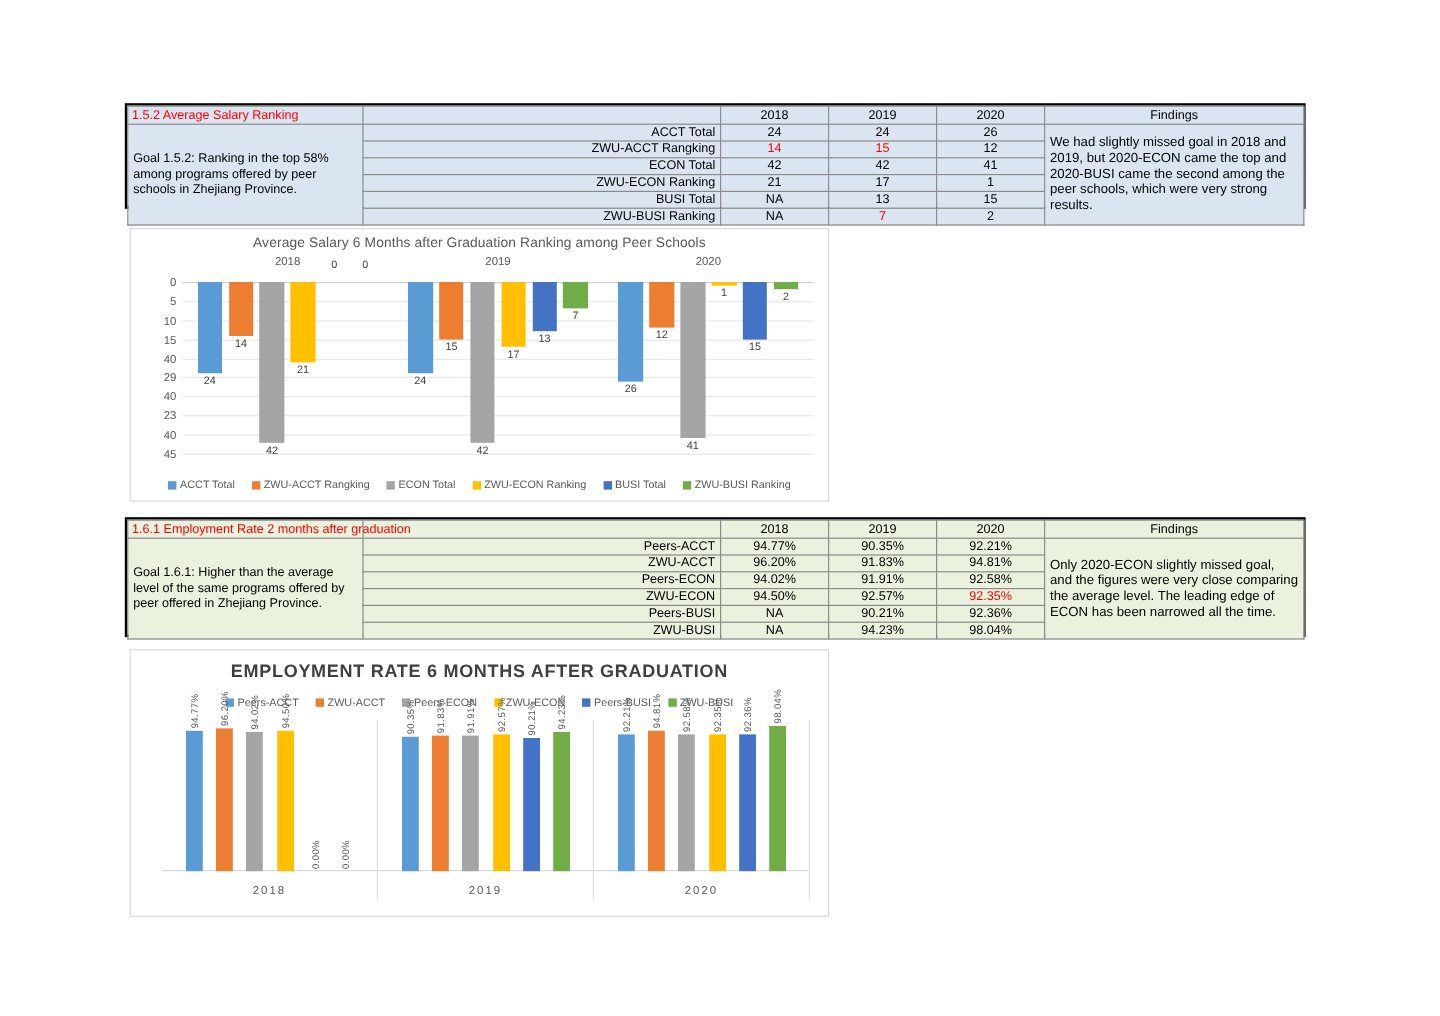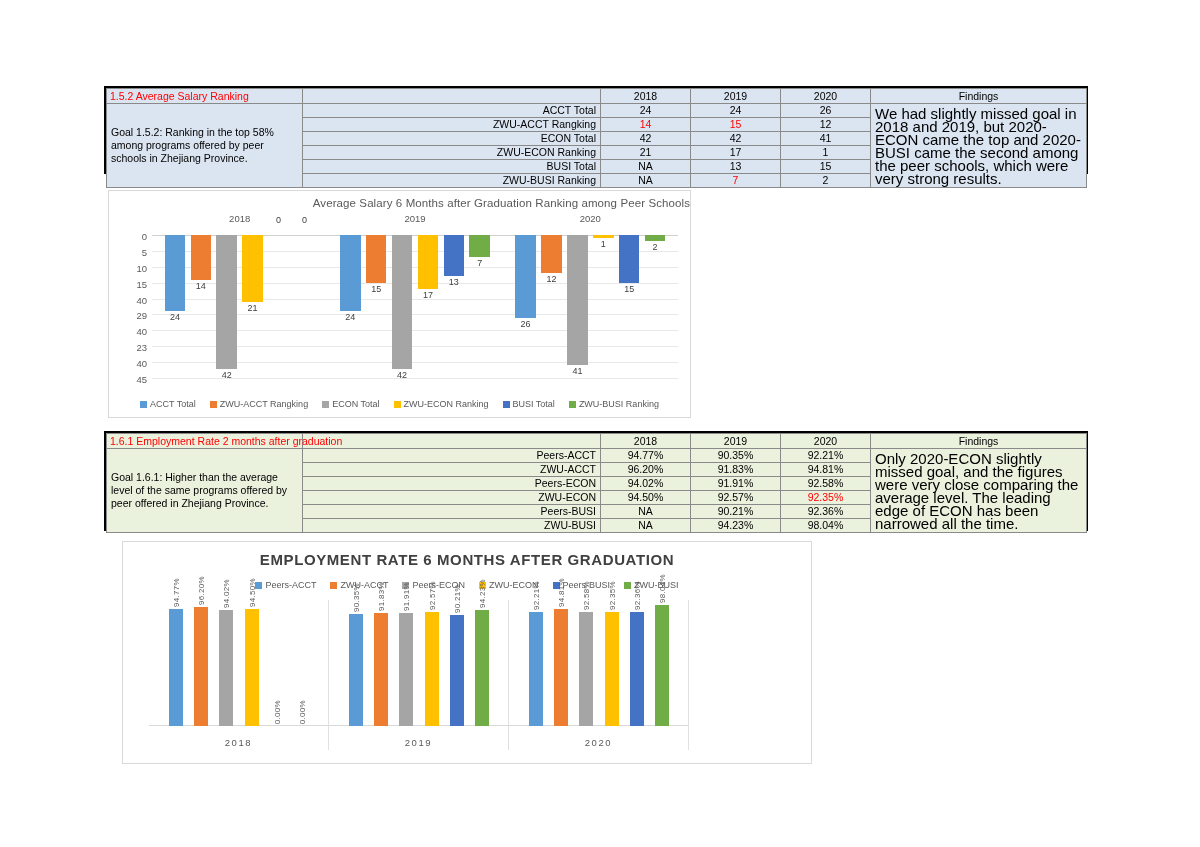--- a/index.html
+++ b/index.html
@@ -56,32 +56,32 @@
   .yr-head { text-align: center; font-weight: bold; }
   .num { text-align: center; }
   .num.red { color: #ff0000; }
   .findings-head { text-align: center; font-weight: bold; }
   .findings-body {
     text-align: left;
     vertical-align: middle;
     white-space: normal !important;
     line-height: 13.5px;
     padding: 2px 4px !important;
-    font-size: 15px;
+    font-size: 11px;
   }
   .blank { }
 
   
   .chart-box {
     position: absolute;
     background: #ffffff;
     border: 1px solid #d9d9d9;
   }
   .chart-title {
-    text-align: right;
+    text-align: center;
     color: #595959;
     font-size: 11.5px;
     letter-spacing: .1px;
   }
 
   
   #chart1 { left: 108px; top: 190px; width: 583px; height: 228px; }
   #chart1 .c1-title { position:absolute; left:0; top:6px; width:100%; }
   #chart1 .plot {
     position: absolute;
@@ -115,21 +115,21 @@
   .legend {
     position: absolute;
     display: flex; justify-content: center; align-items: center;
     gap: 14px; width: 100%;
     font-size: 9px; color: #595959;
   }
   .legend .li { display: flex; align-items: center; gap: 3px; white-space: nowrap; }
   .legend .sw { width: 7px; height: 7px; display: inline-block; }
 
   
-  #chart2 { left: 122px; top: 541px; width: 690px; height: 223px; }
+  #chart2 { left: 108px; top: 541px; width: 583px; height: 223px; }
   #chart2 .c2-title {
     position: absolute; left: 0; top: 9px; width: 100%;
     font-size: 15px; font-weight: bold; color: #404040;
     letter-spacing: .6px; text-align: center;
   }
   #chart2 .legend { top: 38px; }
   #chart2 .plotwrap {
     position: absolute; left: 26px; top: 58px; width: 540px; height: 150px;
   }
   #chart2 .group {

